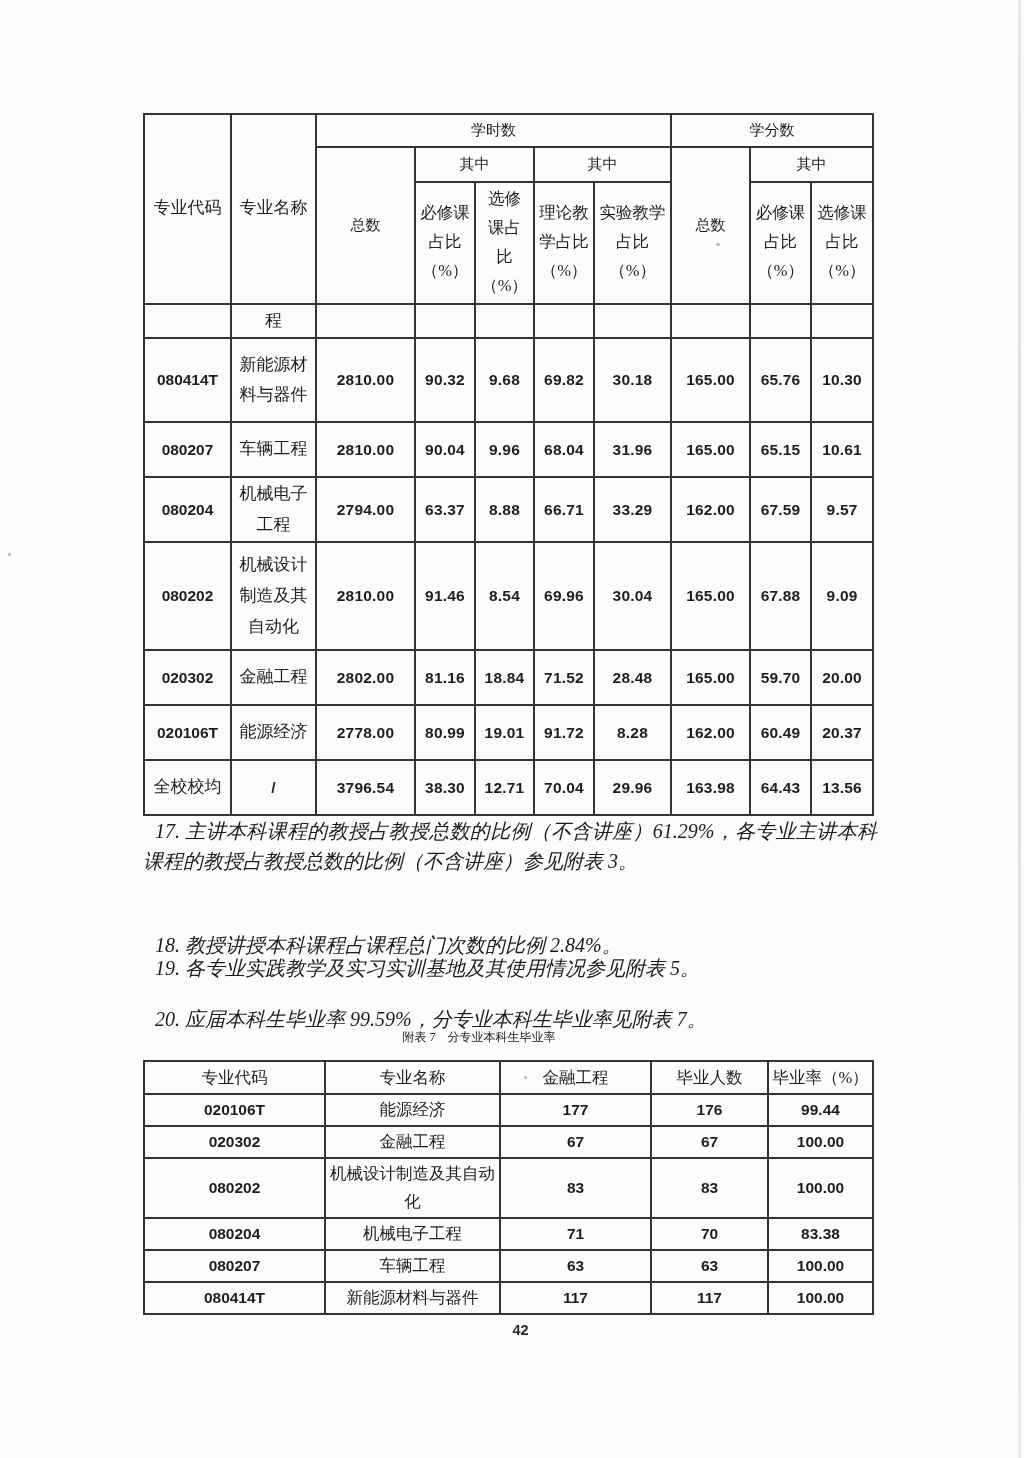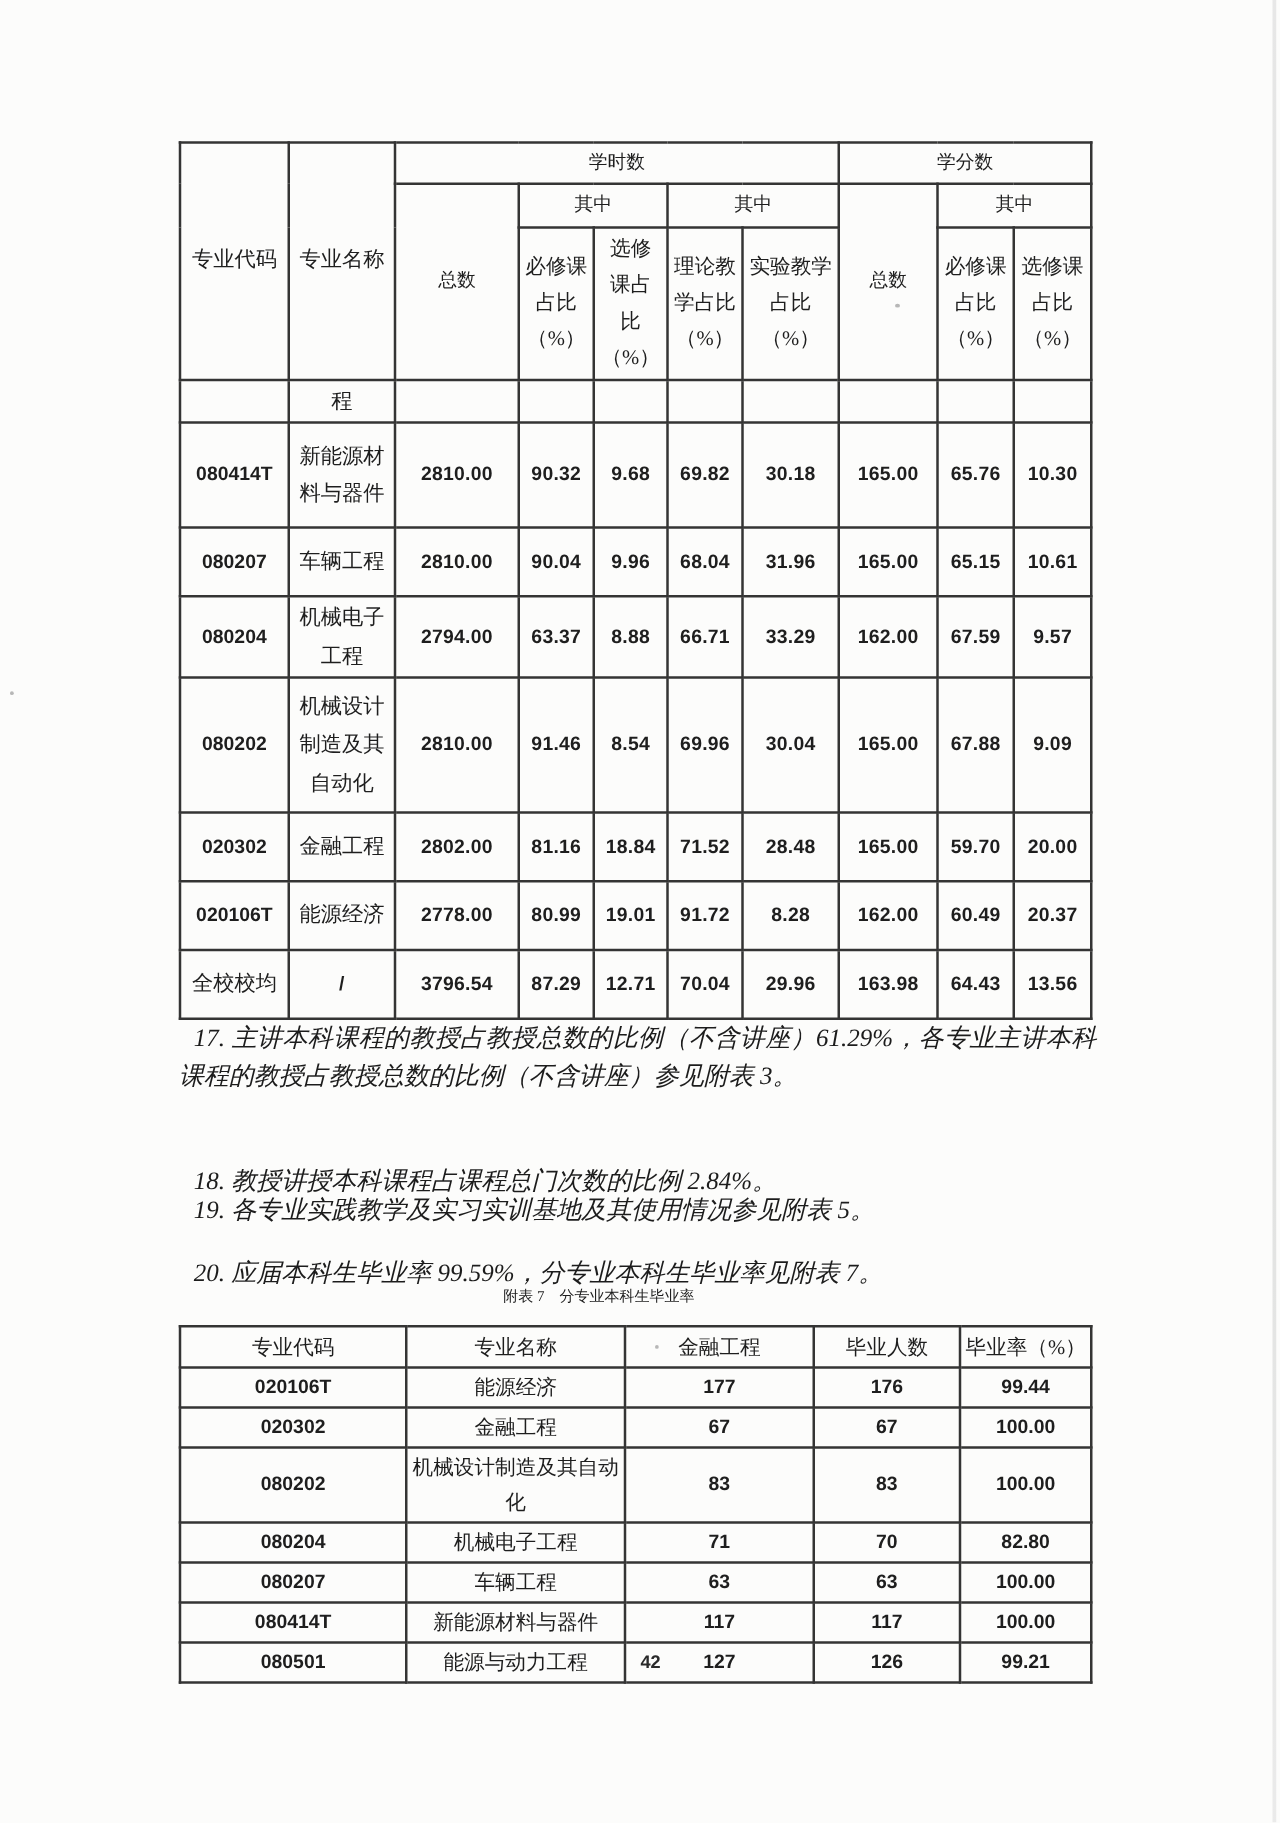--- a/index.html
+++ b/index.html
@@ -206,21 +206,21 @@
     <td class="num">91.72</td>
     <td class="num">8.28</td>
     <td class="num">162.00</td>
     <td class="num">60.49</td>
     <td class="num">20.37</td>
   </tr>
   <tr class="rlast">
     <td class="cjk">全校校均</td>
     <td class="num">/</td>
     <td class="num">3796.54</td>
-    <td class="num">87.29</td>
+    <td class="num">38.30</td>
     <td class="num">12.71</td>
     <td class="num">70.04</td>
     <td class="num">29.96</td>
     <td class="num">163.98</td>
     <td class="num">64.43</td>
     <td class="num">13.56</td>
   </tr>
 </tbody>
   </table>
 
@@ -266,39 +266,32 @@
     <td class="cjk">机械设计制造及其自动化</td>
     <td class="num">83</td>
     <td class="num">83</td>
     <td class="num">100.00</td>
   </tr>
   <tr class="dr">
     <td class="code">080204</td>
     <td class="cjk">机械电子工程</td>
     <td class="num">71</td>
     <td class="num">70</td>
-    <td class="num">82.80</td>
+    <td class="num">83.38</td>
   </tr>
   <tr class="dr">
     <td class="code">080207</td>
     <td class="cjk">车辆工程</td>
     <td class="num">63</td>
     <td class="num">63</td>
     <td class="num">100.00</td>
   </tr>
   <tr class="dr">
     <td class="code">080414T</td>
     <td class="cjk">新能源材料与器件</td>
     <td class="num">117</td>
     <td class="num">117</td>
     <td class="num">100.00</td>
   </tr>
-  <tr class="dr">
-    <td class="code">080501</td>
-    <td class="cjk">能源与动力工程</td>
-    <td class="num">127</td>
-    <td class="num">126</td>
-    <td class="num">99.21</td>
-  </tr>
 </tbody>
   </table>
 
 <div class="page-num">42</div>
 
 </body></html>

